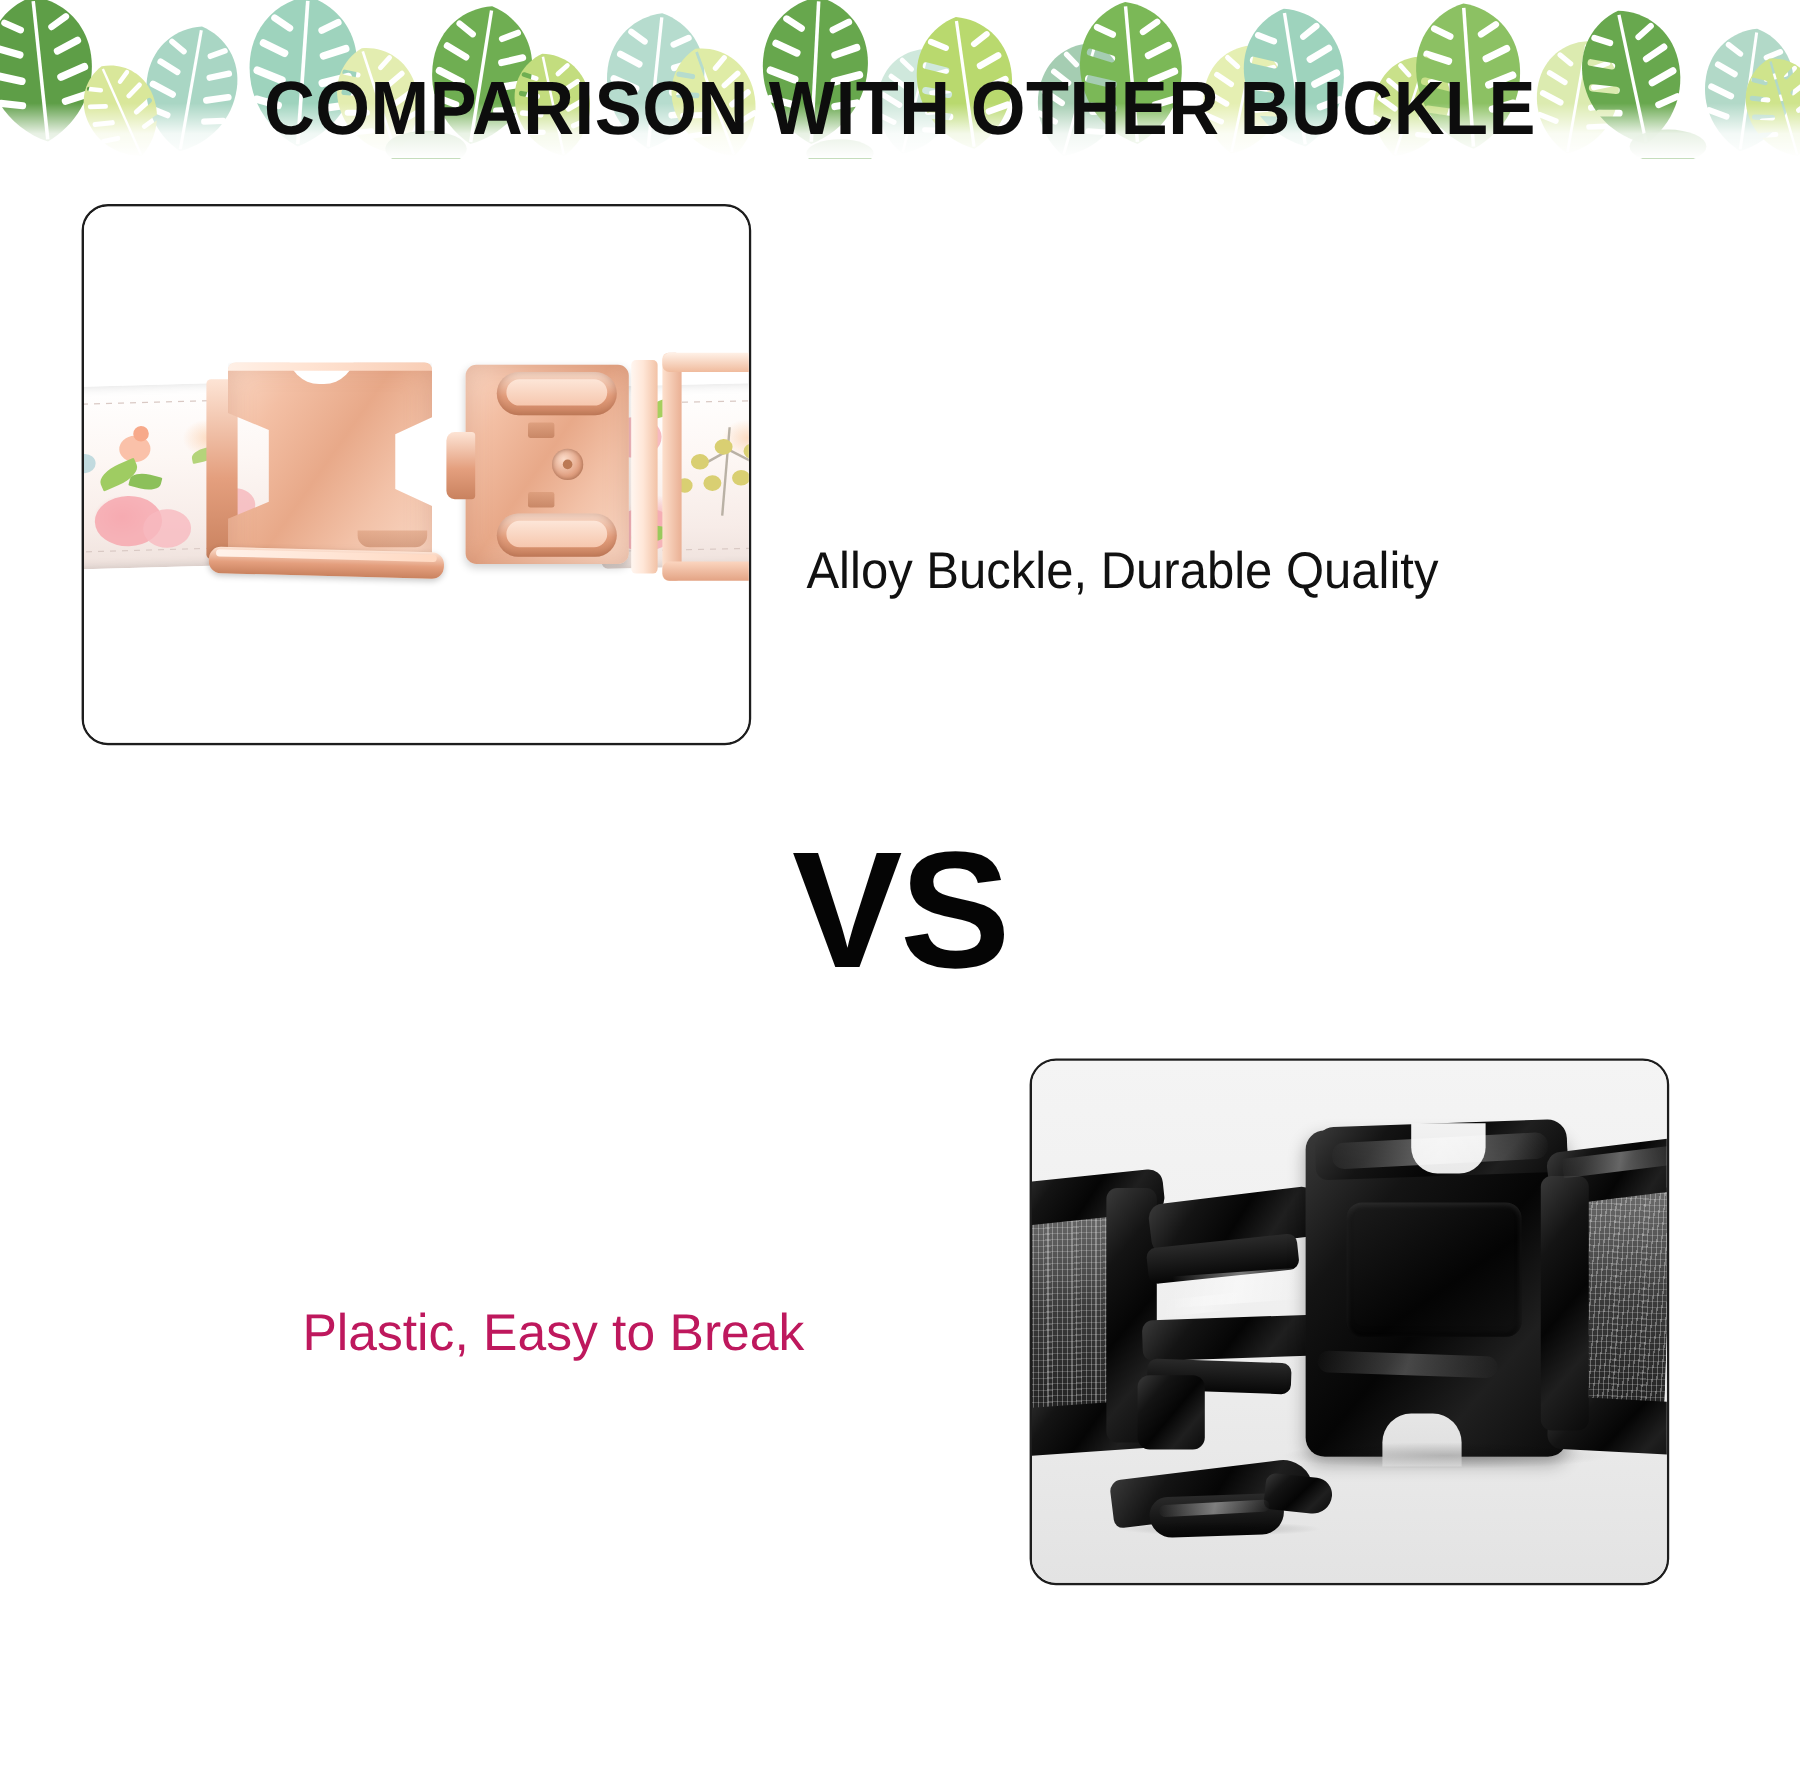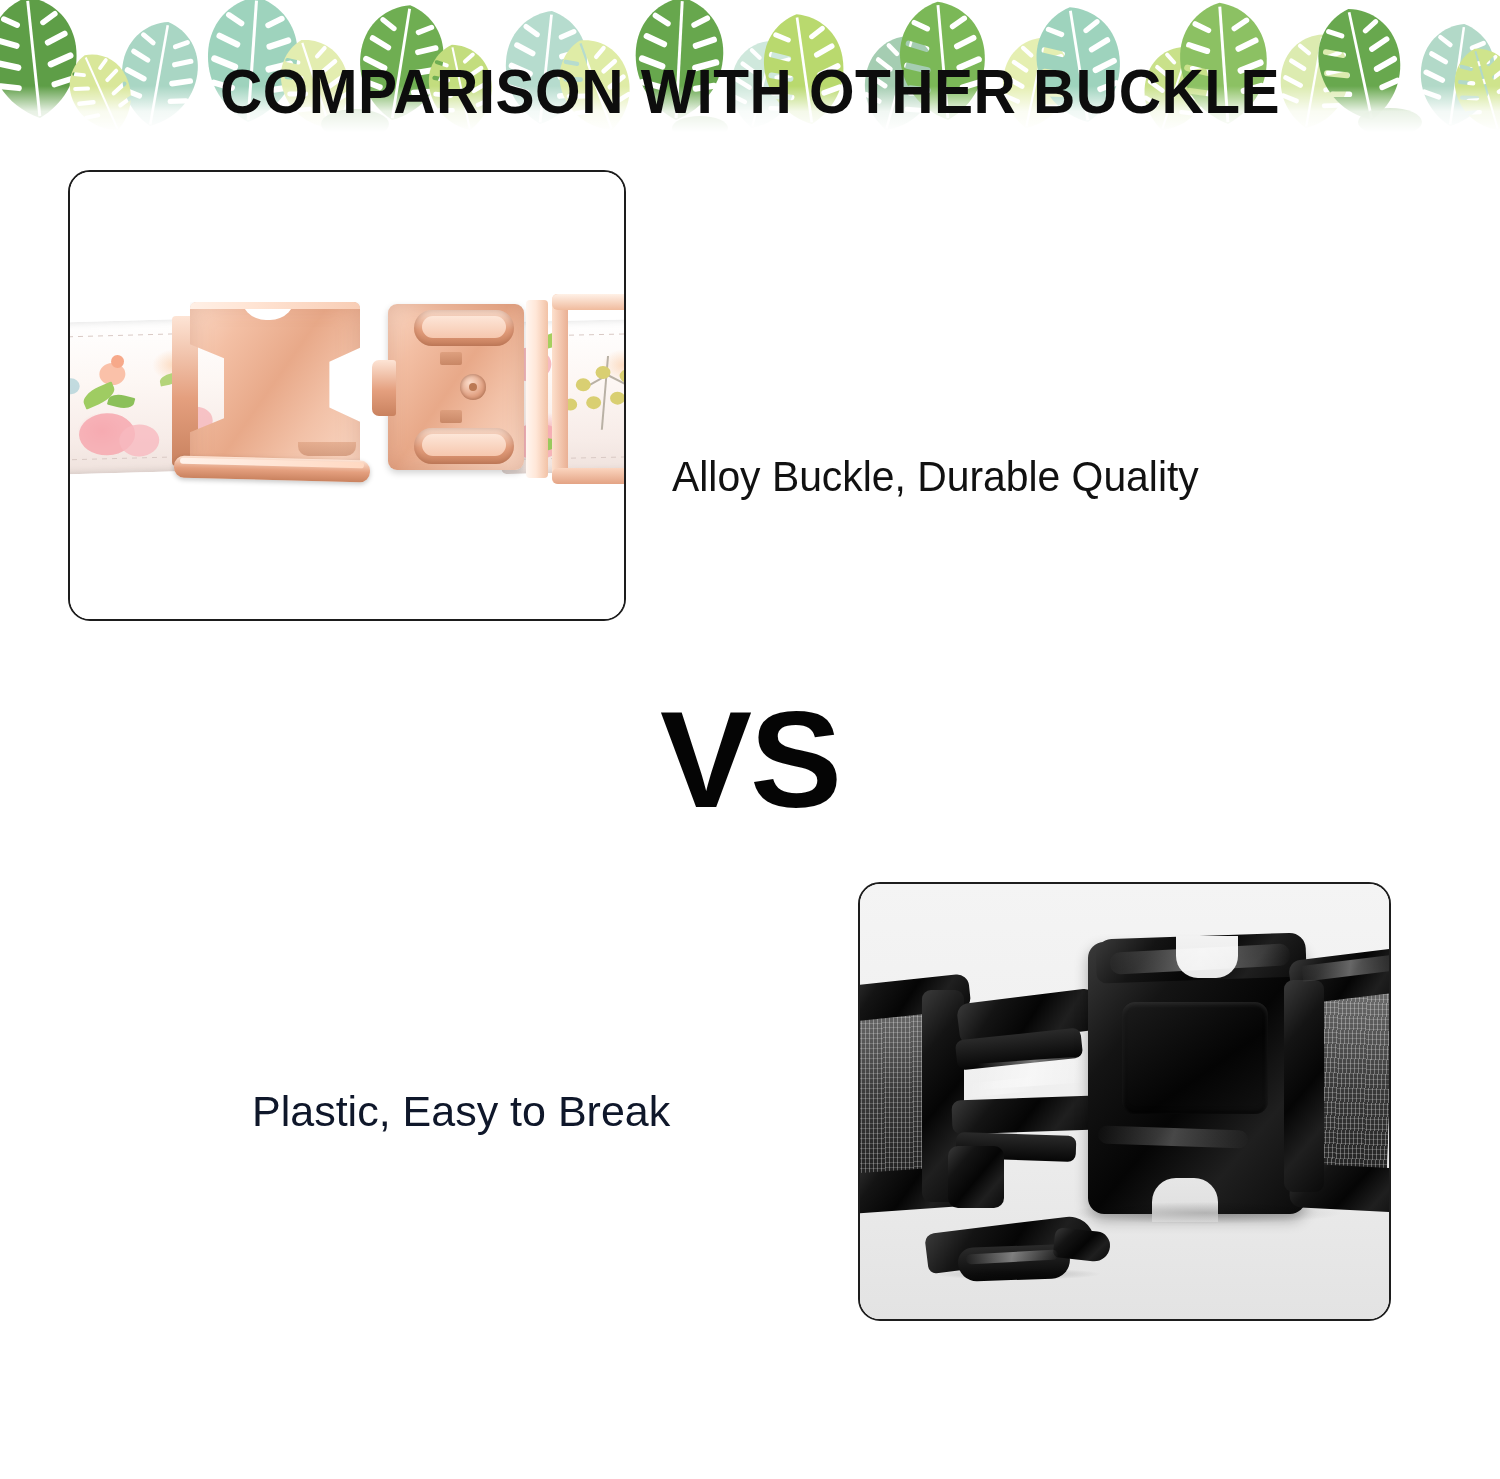--- a/index.html
+++ b/index.html
@@ -71,21 +71,21 @@
     background:
       repeating-linear-gradient(92deg,rgba(255,255,255,.30) 0 1px,rgba(0,0,0,0) 1px 4px),
       repeating-linear-gradient(to bottom,rgba(255,255,255,.20) 0 1px,rgba(0,0,0,0) 1px 5px),
       linear-gradient(to bottom,#6d6d6d,#3a3a3a 50%,#202020);}
   .gloss{position:absolute;background:linear-gradient(105deg,rgba(255,255,255,0) 0%,rgba(255,255,255,.85) 50%,rgba(255,255,255,0) 100%);}
 
   
   #label-alloy{position:absolute;left:672px;top:452px;font-size:43px;color:#111;
     font-family:"Liberation Sans Narrow","Liberation Sans",sans-serif;
     transform:scaleX(.95);transform-origin:0 50%;white-space:nowrap;}
-  #label-plastic{position:absolute;left:252px;top:1087px;font-size:43px;color:#0f172a;
+  #label-plastic{position:absolute;left:252px;top:1087px;font-size:43px;color:#be185d;
     font-family:"Liberation Sans","DejaVu Sans",sans-serif;white-space:nowrap;}
   #vs-text{position:absolute;left:0;top:690px;width:1500px;text-align:center;
     font-weight:700;font-size:138px;line-height:138px;color:#050505;letter-spacing:-2px;}
 </style>
 </head>
 <body>
 
 <div id="leaf-band">
   <svg width="1500" height="132" viewBox="0 0 1500 132">
     <defs>

